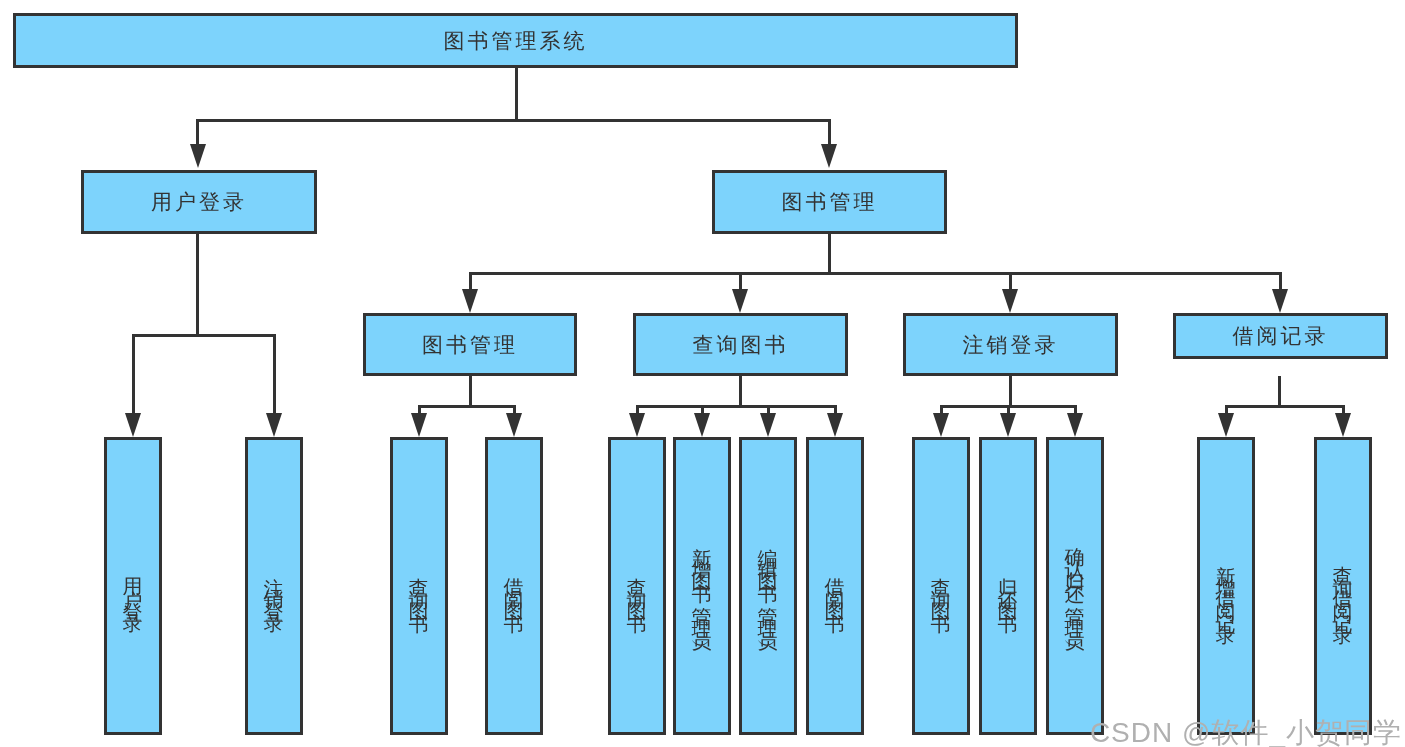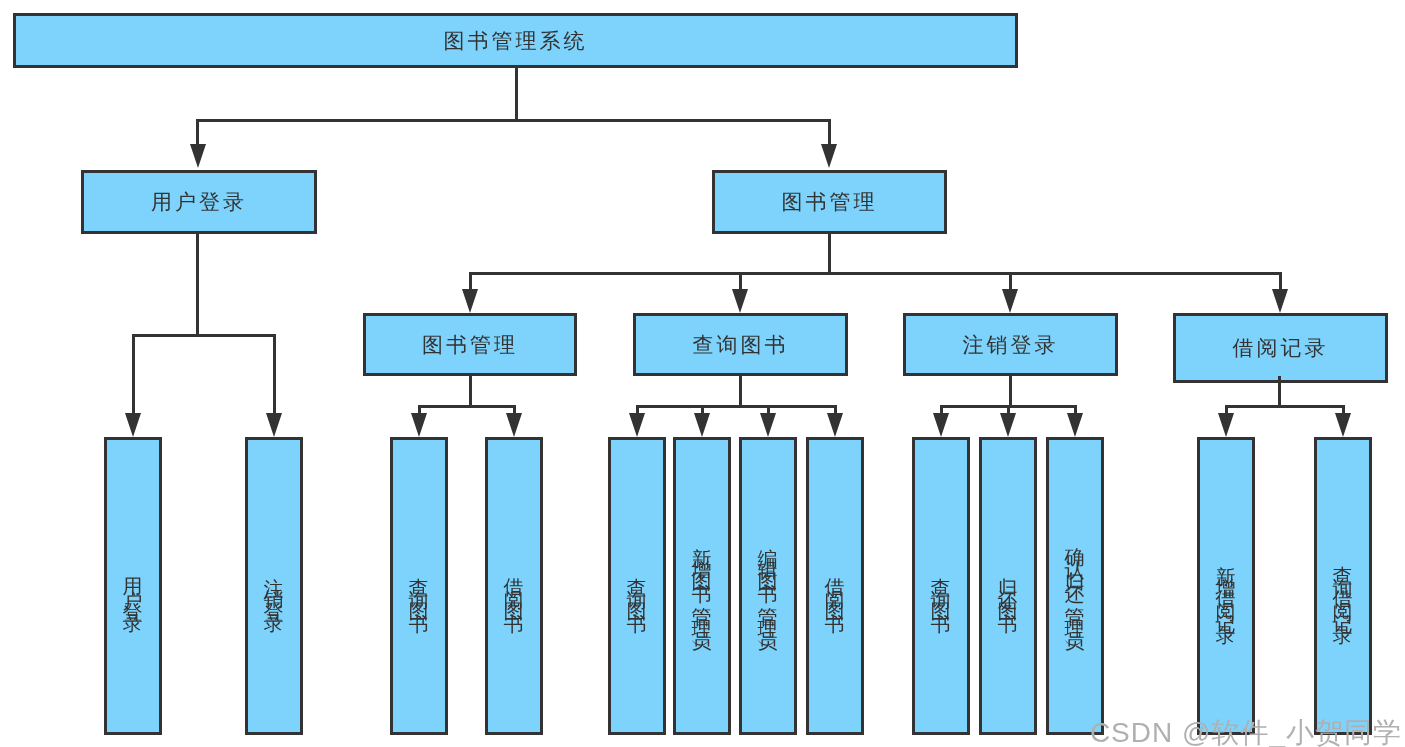--- a/index.html
+++ b/index.html
@@ -33,21 +33,21 @@
 <div class="canvas">
 
   <div class="box h" style="left:13px;top:13px;width:1005px;height:55px">图书管理系统</div>
 
   <div class="box h" style="left:81px;top:170px;width:236px;height:64px">用户登录</div>
   <div class="box h" style="left:712px;top:170px;width:235px;height:64px">图书管理</div>
 
   <div class="box h" style="left:363px;top:313px;width:214px;height:63px">图书管理</div>
   <div class="box h" style="left:633px;top:313px;width:215px;height:63px">查询图书</div>
   <div class="box h" style="left:903px;top:313px;width:215px;height:63px">注销登录</div>
-  <div class="box h" style="left:1173px;top:313px;width:215px;height:70px">借阅记录</div>
+  <div class="box h" style="left:1173px;top:313px;width:215px;height:46px">借阅记录</div>
 
   <div class="box v" style="left:104px;top:437px;width:58px;height:298px">用户登录</div>
   <div class="box v" style="left:245px;top:437px;width:58px;height:298px">注销登录</div>
 
   <div class="box v" style="left:390px;top:437px;width:58px;height:298px">查询图书</div>
   <div class="box v" style="left:485px;top:437px;width:58px;height:298px">借阅图书</div>
 
   <div class="box v" style="left:608px;top:437px;width:58px;height:298px">查询图书</div>
   <div class="box v" style="left:673px;top:437px;width:58px;height:298px">新增图书（管理员）</div>
   <div class="box v" style="left:739px;top:437px;width:58px;height:298px">编辑图书（管理员）</div>

